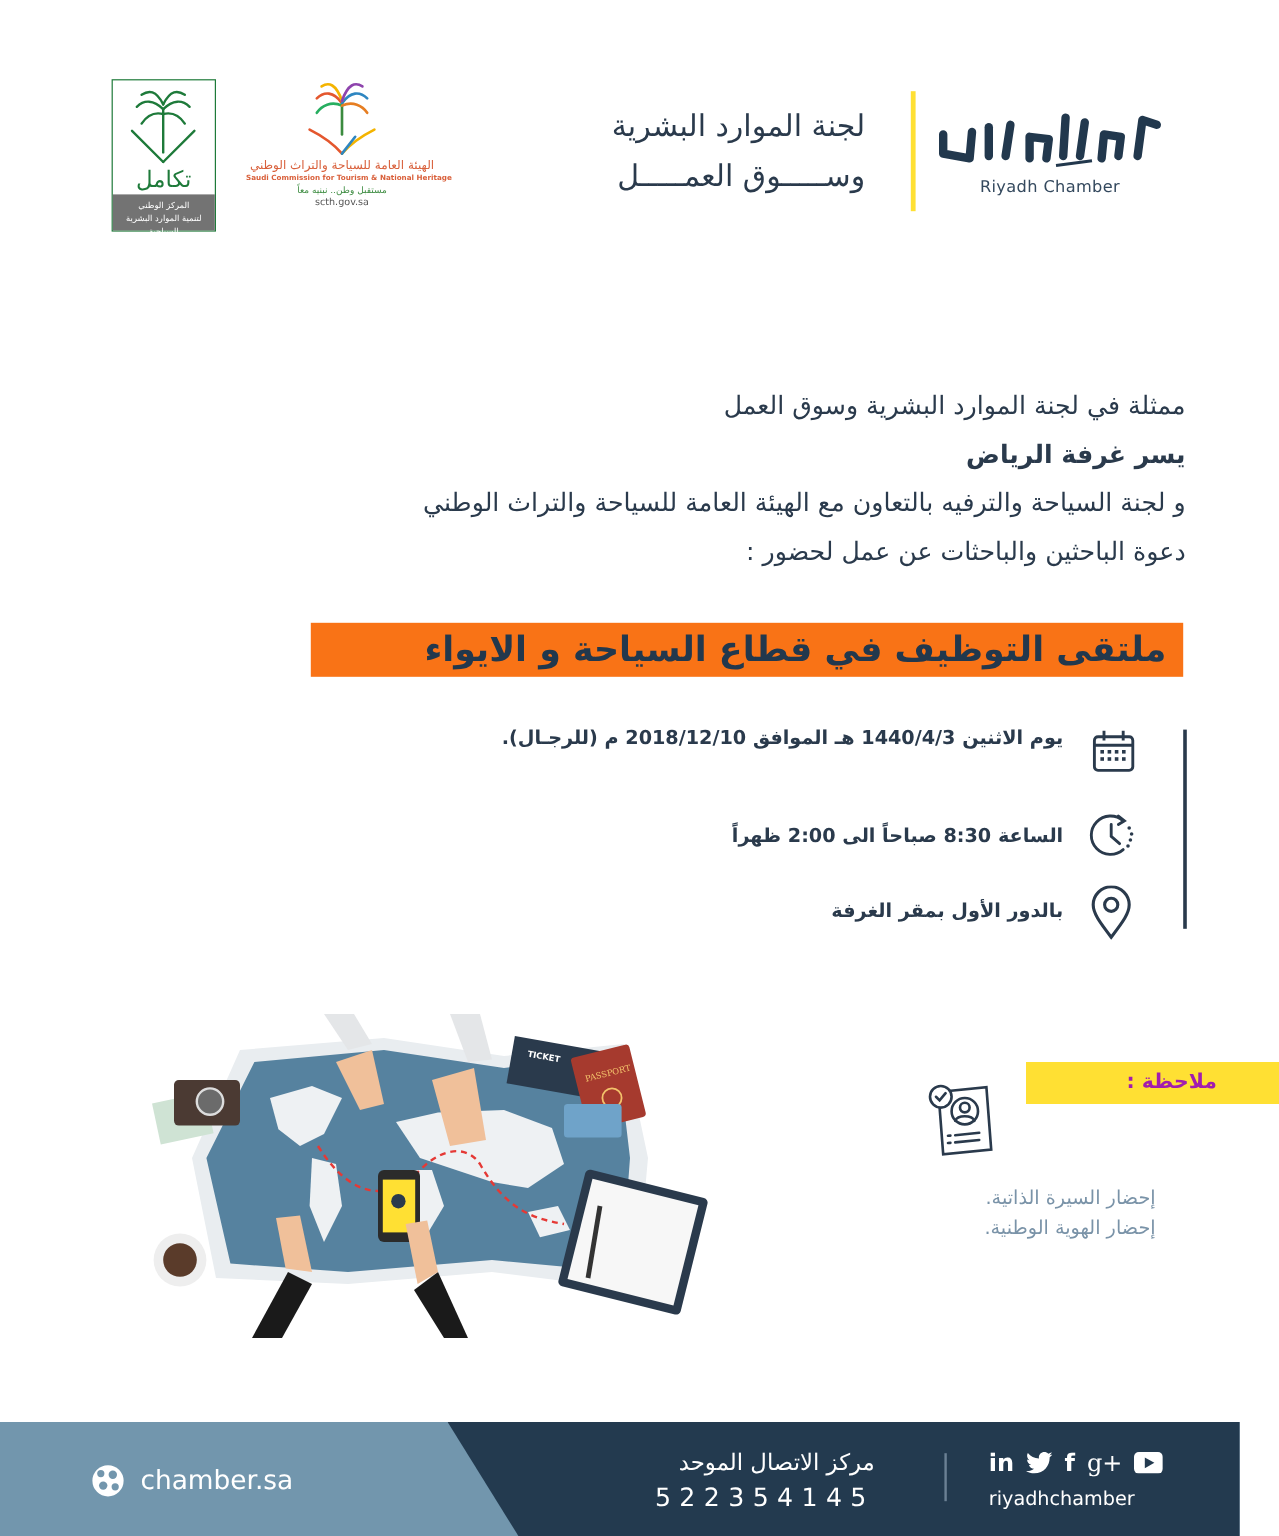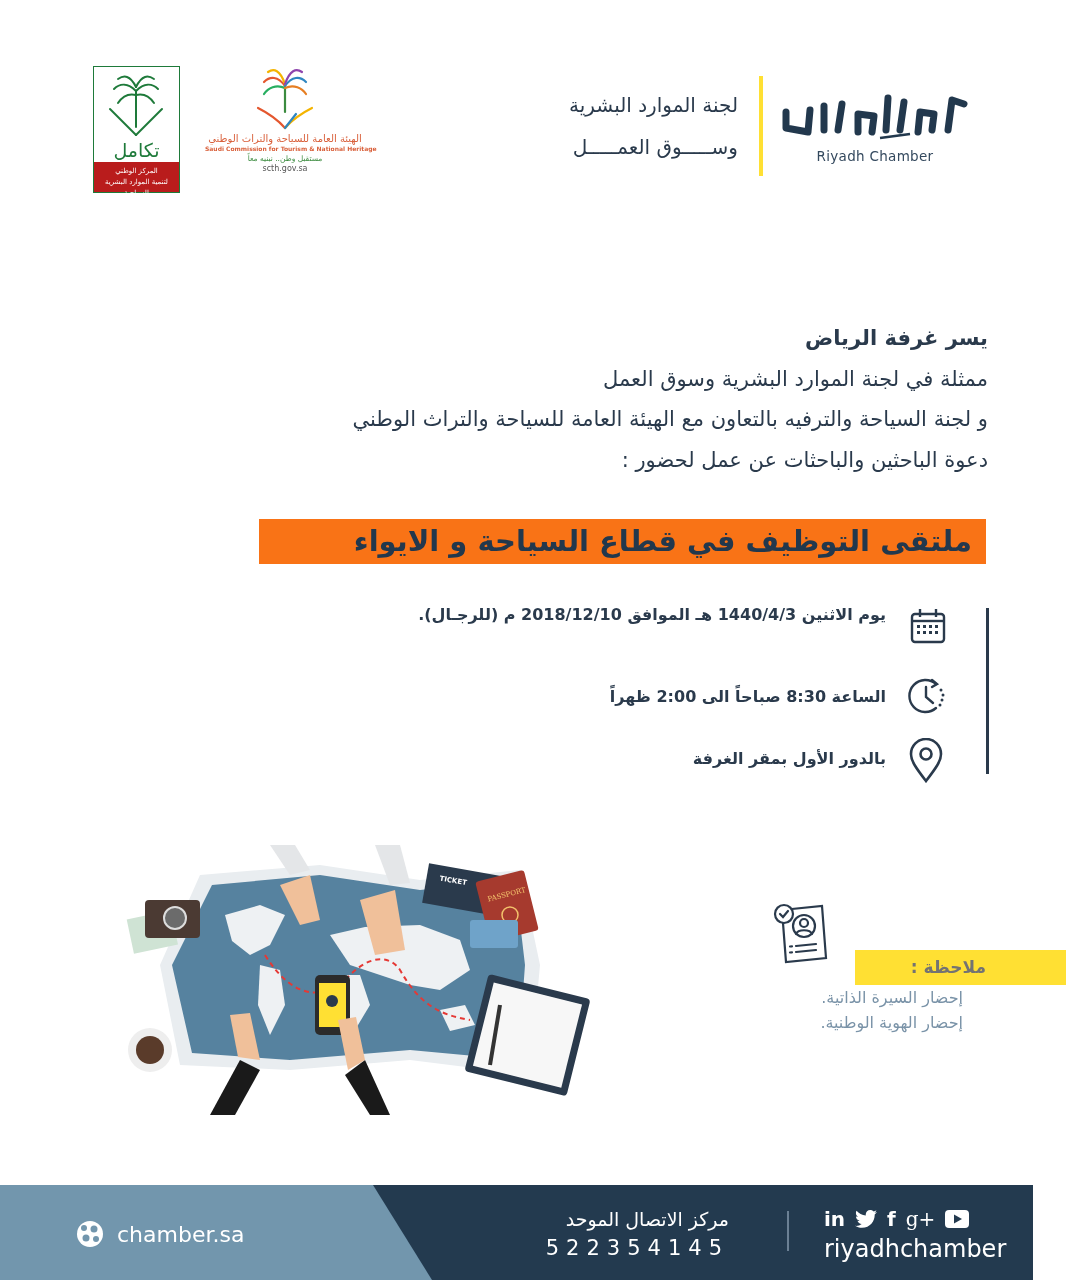--- a/index.html
+++ b/index.html
@@ -9,77 +9,77 @@
     .abs { position: absolute; }
 
     
     .rc-logo { left: 780px; top: 80px; width: 190px; height: 90px; }
     .rc-logo .arabic { position: absolute; right: 0; top: 0; width: 190px; height: 60px; }
     .rc-logo .en { position: absolute; left: 0; width: 190px; top: 68px; text-align: center;
       font-family: "DejaVu Sans", sans-serif; font-size: 13.5px; color: #34495e; letter-spacing: 0.3px; }
 
     .header-divider { left: 759px; top: 76px; width: 4px; height: 100px; background: #ffe033; }
 
-    .committee { right: 328px; top: 84px; direction: rtl; text-align: right; color: #2a3a4c;
-      font-family: "DejaVu Sans", sans-serif; font-size: 20px; line-height: 42px; }
+    .committee { right: 345px; top: 84px; direction: rtl; text-align: right; color: #2a3a4c;
+      font-family: "DejaVu Sans", sans-serif; font-size: 25px; line-height: 42px; }
     .committee .l2 { letter-spacing: 3px; }
 
     .scth-logo { left: 205px; top: 64px; width: 160px; height: 130px; text-align: center; }
     .scth-logo svg { display: block; margin: 0 auto; }
     .scth-logo .ar { font-size: 10px; color: #d9603b; direction: rtl; margin-top: 1px; }
     .scth-logo .en { font-size: 6px; color: #d9603b; font-weight: bold; margin-top: 1px; white-space: nowrap; }
     .scth-logo .slogan { font-size: 7.5px; color: #3b8b3f; direction: rtl; margin-top: 2px; }
     .scth-logo .web { font-size: 8px; color: #555; margin-top: 1px; }
 
     .takamol-logo { left: 93px; top: 66px; width: 87px; height: 127px; border: 1px solid #1e7a3a; background: #fff; }
     .takamol-logo .word { position: absolute; left: 0; right: 0; top: 72px; text-align: center;
       color: #1e7a3a; font-size: 19px; direction: rtl; letter-spacing: 2px; }
-    .takamol-logo .band { position: absolute; left: 0; right: 0; bottom: 0; height: 30px; background: #b91c1c;
+    .takamol-logo .band { position: absolute; left: 0; right: 0; bottom: 0; height: 30px; background: #737373;
       color: #ffffff; font-size: 7px; text-align: center; direction: rtl; padding-top: 4px; line-height: 11px; }
 
     
     .intro { right: 78px; top: 318px; direction: rtl; text-align: right; width: 800px; }
     .intro .l { font-size: 21px; line-height: 40.5px; color: #2a3a4c; white-space: nowrap; }
     .intro .l.bold { font-weight: bold; font-size: 21px; }
 
     
     .event-title { left: 259px; top: 519px; width: 727px; height: 45px; background: #f97316;
       direction: rtl; text-align: right; padding-right: 14px; font-weight: bold; font-size: 29px;
       line-height: 45px; color: #22384d; white-space: nowrap; overflow: hidden; }
 
     
     .vbar { left: 986px; top: 608px; width: 3px; height: 166px; background: #2a3a4c; }
     .detail { right: 180px; direction: rtl; text-align: right; font-size: 16px; font-weight: bold;
       color: #2a3a4c; line-height: 26px; white-space: nowrap; }
     .icon { position: absolute; width: 40px; height: 40px; }
 
     
     .note-icon { left: 770px; top: 902px; width: 60px; height: 62px; }
-    .note-band { left: 855px; top: 950px; width: 211px; height: 35px; background: #ffe033;
-      direction: rtl; text-align: right; padding-right: 80px; font-weight: bold; font-size: 17px;
-      color: #737373; line-height: 35px; }
+    .note-band { left: 855px; top: 885px; width: 211px; height: 35px; background: #ffe033;
+      direction: rtl; text-align: right; padding-right: 52px; font-weight: bold; font-size: 17px;
+      color: #a21caf; line-height: 35px; }
     .note-items { right: 103px; top: 985px; direction: rtl; text-align: right; font-size: 16px;
       color: #7a93a8; line-height: 25px; }
 
     
     .illu { left: 120px; top: 845px; width: 470px; height: 270px; }
 
     
     .footer { left: 0; top: 1185px; width: 1033px; height: 95px; background: #7296ad; overflow: hidden; }
     .footer .dark { position: absolute; left: 0; top: 0; width: 1066px; height: 95px; background: #233a4f;
       clip-path: polygon(373px 0, 1066px 0, 1066px 95px, 432px 95px); }
     .footer .site { position: absolute; left: 75px; top: 34px; height: 30px; display: flex; align-items: center; gap: 12px; }
     .footer .site .txt { color: #ffffff; font-size: 22px; font-family: "DejaVu Sans", sans-serif; }
     .footer .contact { position: absolute; right: 304px; top: 20px; direction: rtl; text-align: right; color: #ffffff; }
     .footer .contact .lbl { font-size: 19px; line-height: 28px; }
     .footer .contact .num { font-size: 21px; letter-spacing: 7px; line-height: 30px; direction: ltr; text-align: right; }
     .footer .vdiv { position: absolute; left: 787px; top: 26px; width: 2px; height: 40px; background: #6b8094; }
     .footer .social { position: absolute; left: 824px; top: 20px; width: 175px; }
     .footer .social .icons { display: flex; gap: 10px; align-items: center; height: 28px; }
-    .footer .social .handle { color: #ffffff; font-size: 24px; line-height: 32px; }
+    .footer .social .handle { color: #ffffff; font-size: 16px; line-height: 32px; }
     .soc { color: #fff; font-weight: bold; font-size: 20px; line-height: 24px; font-family: "DejaVu Sans", sans-serif; }
   </style>
 </head>
 <body>
 
 <div class="abs rc-logo">
   <svg class="arabic" viewBox="0 0 190 60">
     <g stroke="#22384d" stroke-width="7" fill="none" stroke-linecap="round" stroke-linejoin="round">
       <path d="M6 32 L6 48 L28 52 L30 30"></path>
       <path d="M44 50 L44 26"></path>
@@ -140,22 +140,22 @@
     </g>
   </svg>
   <div class="word">تكامل</div>
   <div class="band">
     <div>المركز الوطني</div>
     <div>لتنمية الموارد البشرية السياحية</div>
   </div>
 </div>
 
 <div class="abs intro">
+  <div class="l">ممثلة في لجنة الموارد البشرية وسوق العمل</div>
   <div class="l bold">يسر غرفة الرياض</div>
-  <div class="l">ممثلة في لجنة الموارد البشرية وسوق العمل</div>
   <div class="l">و لجنة السياحة والترفيه بالتعاون مع الهيئة العامة للسياحة والتراث الوطني</div>
   <div class="l">دعوة الباحثين والباحثات عن عمل لحضور :</div>
 </div>
 
 <div class="abs event-title">ملتقى التوظيف في قطاع السياحة و الايواء</div>
 
 <div class="abs vbar"></div>
 
 <div class="icon" style="left:908px; top:606px;">
   <svg width="40" height="40" viewBox="0 0 40 40">

